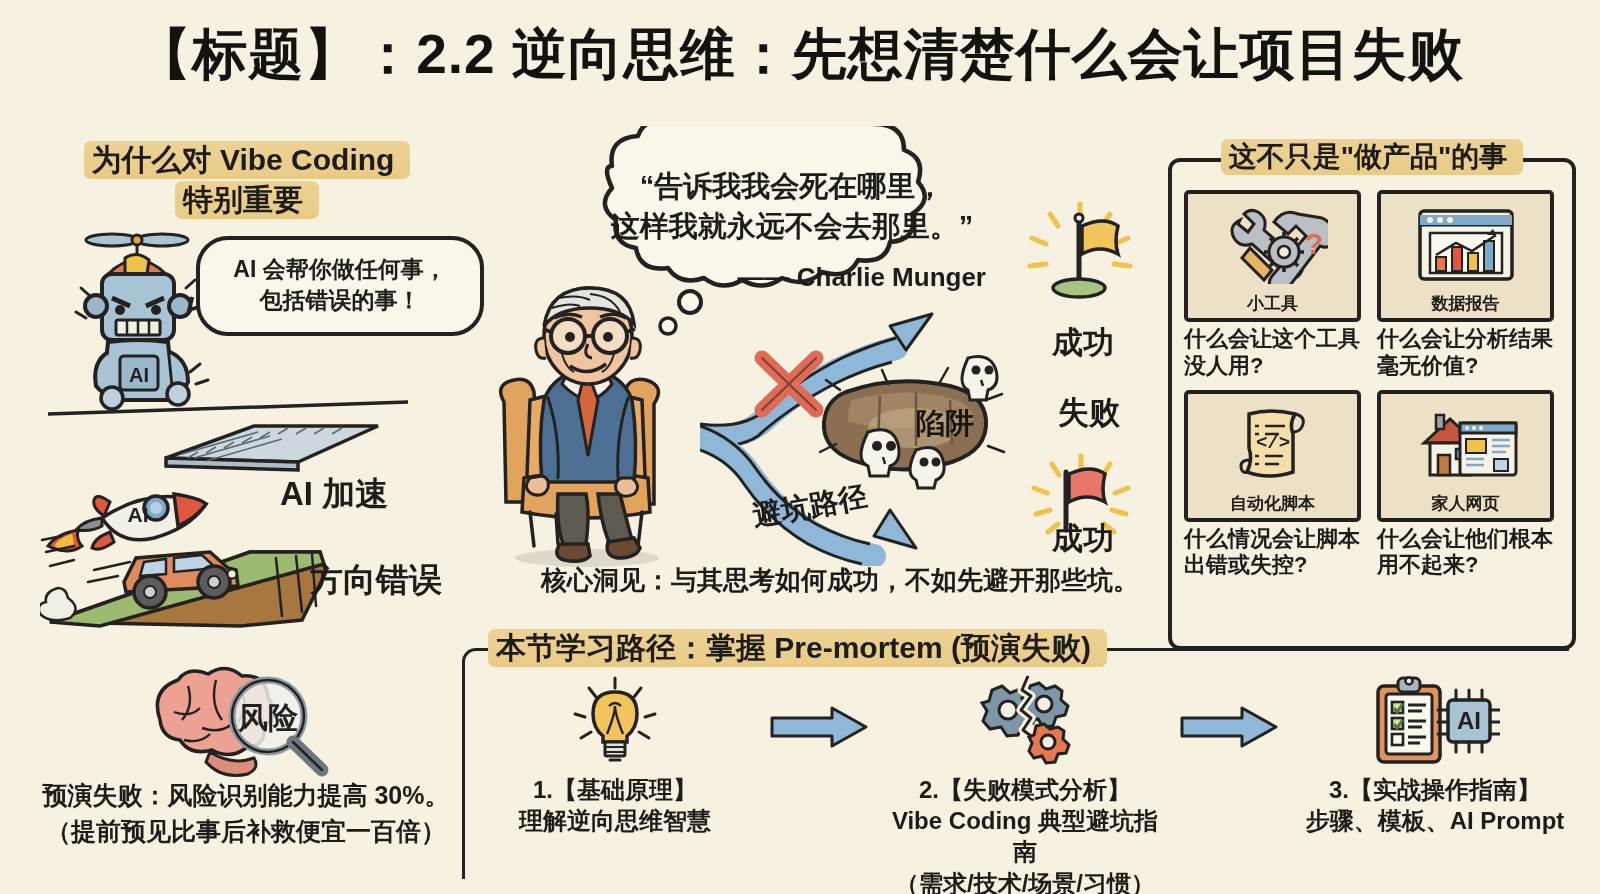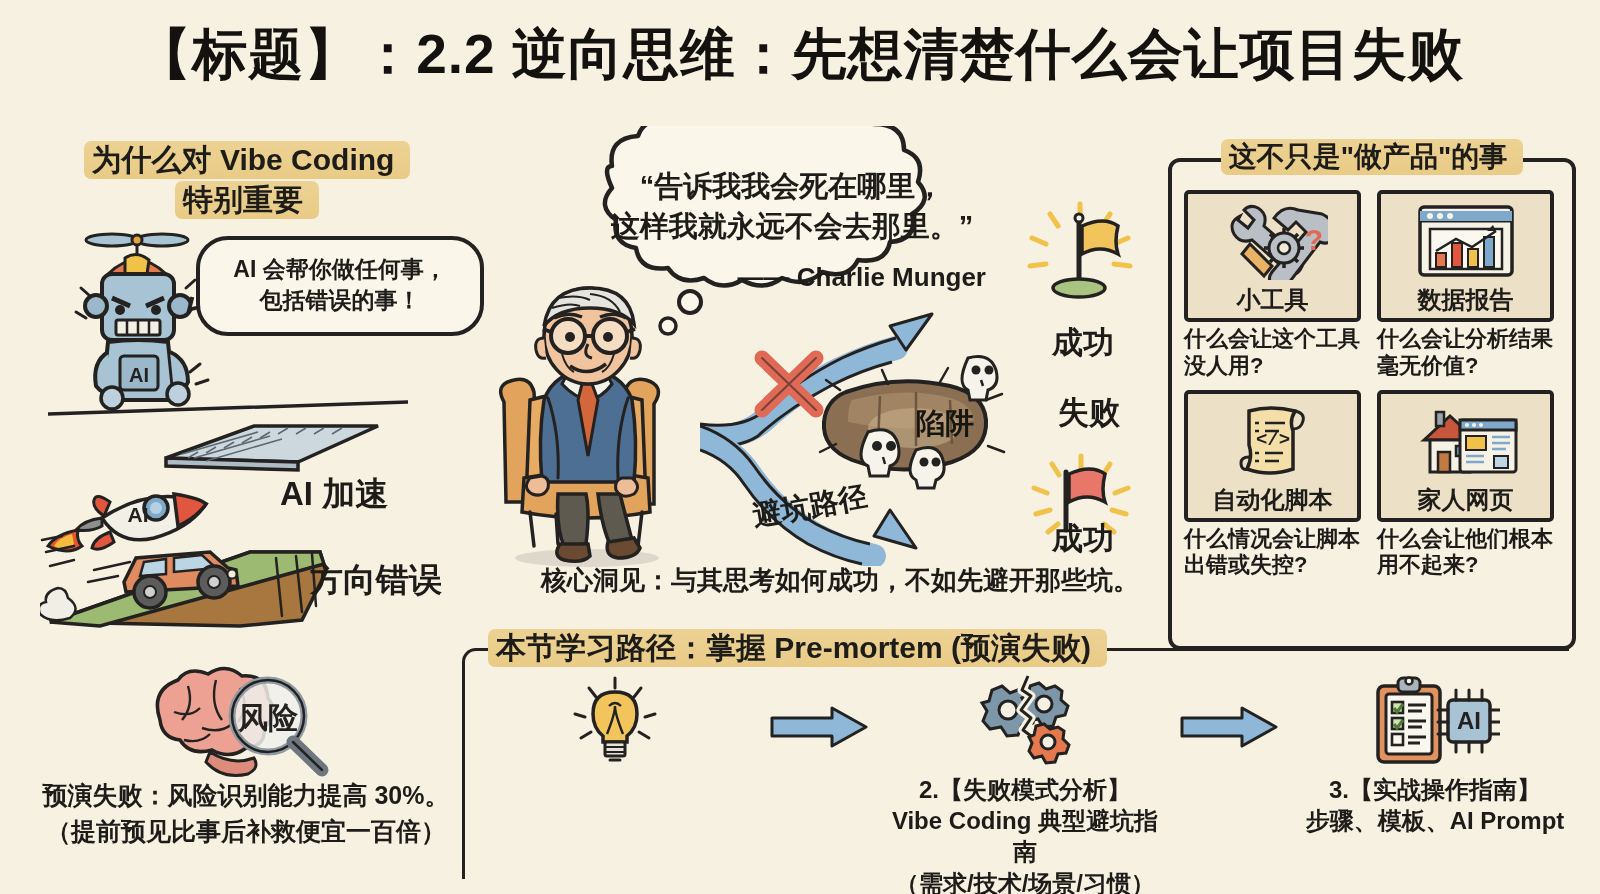--- a/index.html
+++ b/index.html
@@ -101,21 +101,21 @@
     gap:10px 16px;
   }
   .card-wrap{width:177px;}
   .card-box{
     height:132px;background:#ece0c6;
     border:4px solid #232220;border-radius:5px;
     display:flex;flex-direction:column;align-items:center;
     justify-content:flex-end;padding-bottom:6px;box-sizing:border-box;
   }
   .card-icon{flex:1;display:flex;align-items:center;justify-content:center;}
-  .card-title{font-size:24px;font-weight:700;line-height:1;}
+  .card-title{font-size:17px;font-weight:700;line-height:1;}
   .card-caption{
     margin-top:4px;text-align:left;font-size:22px;font-weight:700;
     line-height:1.22;
   }
 
   
   #path-box{
     top:648px;left:462px;width:1104px;height:228px;
     border:3px solid #232220;border-top:3px solid #232220;
     border-right:none;border-bottom:none;border-radius:14px 0 0 0;
@@ -510,20 +510,24 @@
           <g stroke="#232220" stroke-width="3" stroke-linecap="round">
             <path d="M48 6 v10 M22 16 l7 9 M74 16 l-7 9 M8 42 l10 3 M88 42 l-10 3 M14 66 l10 -6 M82 66 l-10 -6"></path>
           </g>
           <path d="M48 20 q22 0 22 22 q0 14 -10 22 l0 6 h-24 l0 -6 q-10 -8 -10 -22 q0 -22 22 -22 Z" fill="#f2c55c" stroke="#232220" stroke-width="3.5"></path>
           <path d="M40 62 q8 -20 8 -28 M56 62 q-8 -20 -8 -28 M42 34 q6 -6 12 0" fill="none" stroke="#232220" stroke-width="2.4"></path>
           <rect x="38" y="70" width="20" height="14" rx="2" fill="#e7e3d6" stroke="#232220" stroke-width="3"></rect>
           <path d="M38 75 h20 M38 80 h20" stroke="#232220" stroke-width="2"></path>
           <path d="M43 88 h10" stroke="#232220" stroke-width="3" stroke-linecap="round"></path>
         </svg>
       </div>
+      <div class="step-text">
+        <div>1.【基础原理】</div>
+        <div>理解逆向思维智慧</div>
+      </div>
     </div>
 
     <div class="step-arrow">
       <svg width="100" height="42" viewBox="0 0 100 42">
         <path d="M2 12 L62 12 L62 2 L96 21 L62 40 L62 30 L2 30 Z" fill="#8fb8d8" stroke="#232220" stroke-width="3" stroke-linejoin="round"></path>
       </svg>
     </div>
 
     <div class="step">
       <div class="step-icon">

